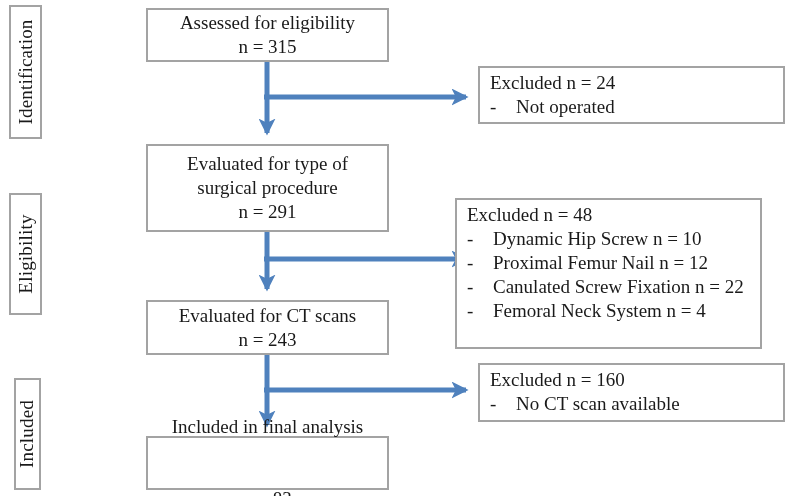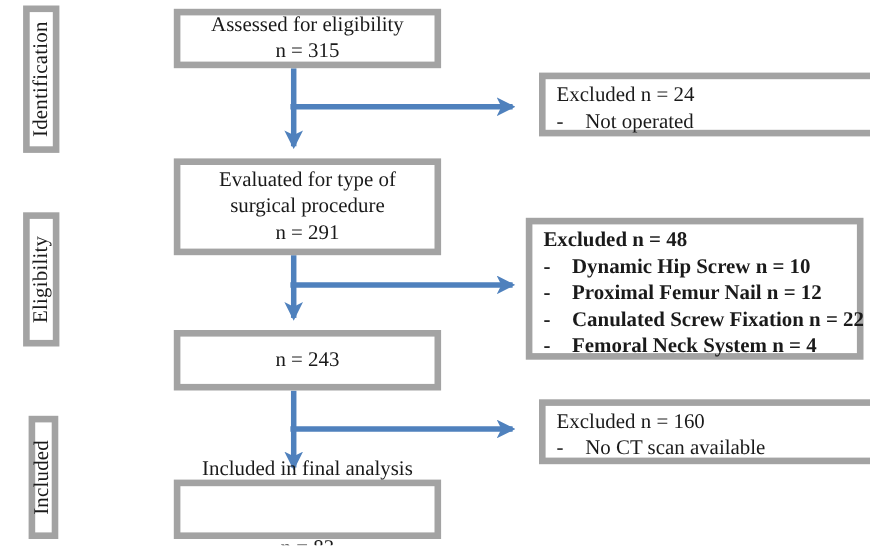--- a/index.html
+++ b/index.html
@@ -18,25 +18,24 @@
   .arrows {
     position: absolute;
     left: 0;
     top: 0;
     width: 791px;
     height: 496px;
     pointer-events: none;
   }
   .box {
     position: absolute;
-    border: 6px solid #a3a3a3;
+    border: 2px solid #a3a3a3;
     background: #ffffff;
     box-sizing: border-box;
     color: #1a1a1a;
-    margin-left: 12px;
   }
   .stage-box {
     display: flex;
     align-items: center;
     justify-content: center;
   }
   .stage-box .rot {
     transform: rotate(-90deg);
     white-space: nowrap;
     font-size: 19px;
@@ -100,36 +99,37 @@
 
   <div class="box main-box" style="left:146px; top:8px; width:243px; height:54px;">
     <span>Assessed for eligibility</span>
     <span>n = 315</span>
   </div>
   <div class="box main-box" style="left:146px; top:144px; width:243px; height:88px;">
     <span>Evaluated for type of surgical procedure</span>
     <span>n = 291</span>
   </div>
   <div class="box main-box" style="left:146px; top:300px; width:243px; height:55px;">
+    <span>Evaluated for CT scans</span>
     <span>n = 243</span>
   </div>
   <div class="box main-box" style="left:146px; top:436px; width:243px; height:54px;gap:48px;">
     <span>Included in final analysis</span>
     <span>n = 83</span>
   </div>
 
   <div class="box excl-box" style="left:478px; top:66px; width:307px; height:58px;">
     <div>Excluded n = 24</div>
     <div class="excl-row">
       <span class="excl-dash">-</span>
       <span class="excl-text">Not operated</span>
     </div>
   </div>
 
-  <div class="box excl-box" style="left:466px; top:198px; width:307px; height:129px;font-weight:bold;">
+  <div class="box excl-box" style="left:455px; top:198px; width:307px; height:151px;">
     <div>Excluded n = 48</div>
     <div class="excl-row">
       <span class="excl-dash">-</span>
       <span class="excl-text">Dynamic Hip Screw n = 10</span>
     </div>
     <div class="excl-row">
       <span class="excl-dash">-</span>
       <span class="excl-text">Proximal Femur Nail n = 12</span>
     </div>
     <div class="excl-row">

